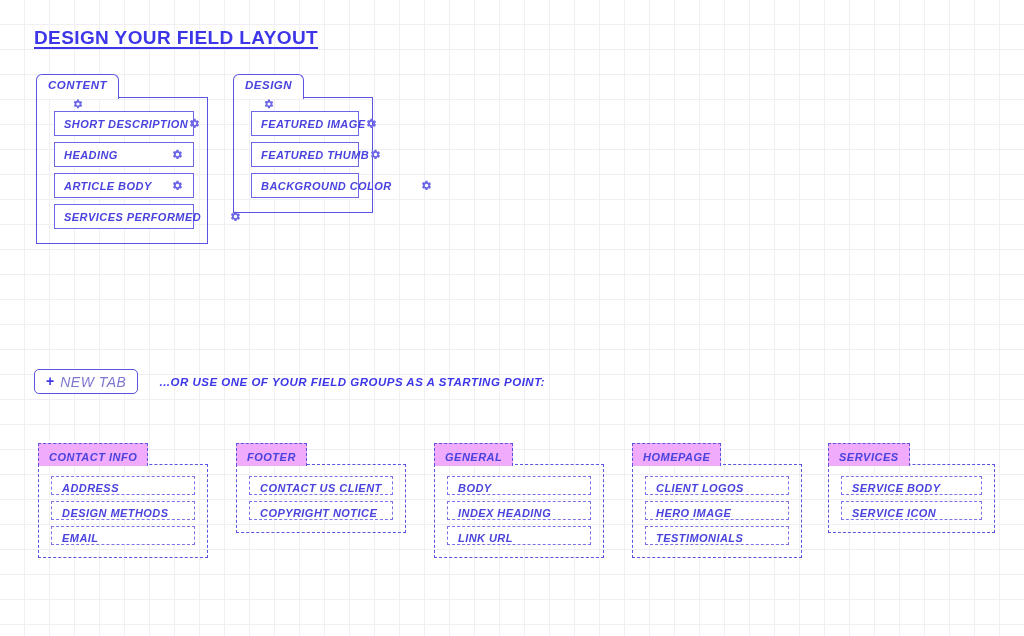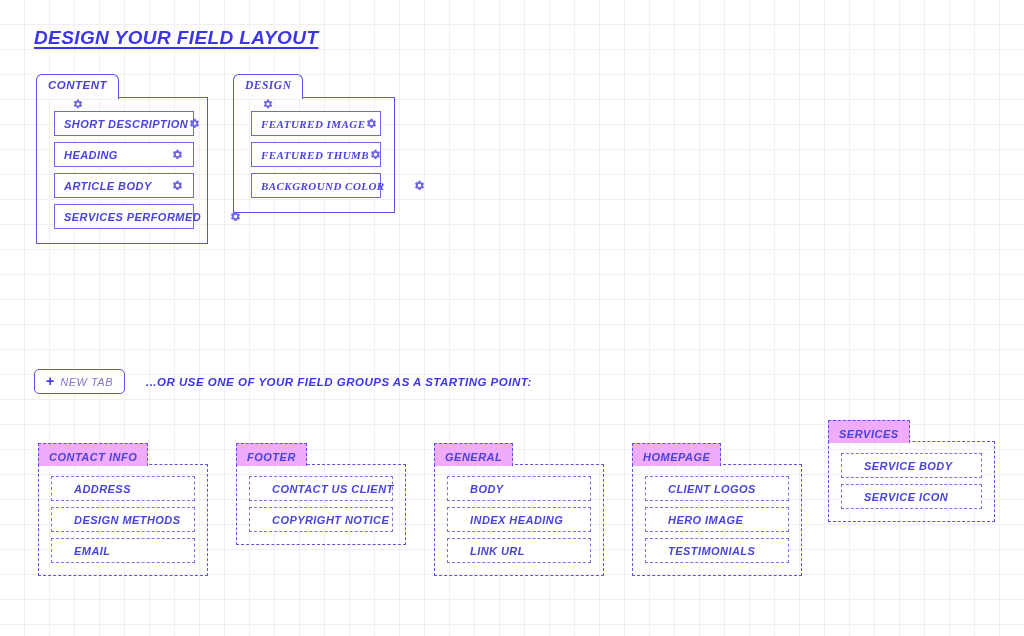--- a/index.html
+++ b/index.html
@@ -21,21 +21,20 @@
     position: relative;
     color: #4442d8;
   }
 
   
   .page-title {
     position: absolute;
     left: 34px;
     top: 27px;
     font-size: 19px;
-    font-style: italic;
     font-weight: 700;
     letter-spacing: 0.4px;
     color: #3d36e8;
     text-decoration: underline;
     text-underline-offset: 3px;
     text-decoration-thickness: 1.5px;
     white-space: nowrap;
   }
 
   
@@ -122,21 +121,21 @@
     cursor: pointer;
   }
   .plus-icon {
     font-size: 14px;
     font-weight: 800;
     line-height: 1;
     color: #3d36e8;
     transform: translateY(-1px);
   }
   .new-tab-label {
-    font-size: 11px;
+    font-size: 14px;
     font-style: italic;
     font-weight: 500;
     letter-spacing: 0.5px;
     color: #7d77cf;
     white-space: nowrap;
   }
   .hint-text {
     margin-left: 21px;
     font-size: 11.5px;
     font-style: italic;
@@ -172,25 +171,25 @@
     border: 1.6px dashed #5b54e0;
     background: transparent;
     margin-top: -1.6px;
     padding: 11px 12px 12px 12px;
     position: relative;
     z-index: 1;
   }
 
   .group-field {
     display: flex;
-    align-items: center;
+    align-items: flex-end;
     border: 1.6px dashed #7a73e8;
     background: #ffffff;
-    height: 25px;
-    padding: 0 22px;
+    height: 19px;
+    padding: 0 10px;
     margin-bottom: 6px;
   }
   .group-field:last-child { margin-bottom: 0; }
   .group-field-label {
     font-size: 11px;
     font-style: italic;
     font-weight: 600;
     letter-spacing: 0.45px;
     color: #4a43dd;
     white-space: nowrap;
@@ -236,21 +235,21 @@
         </div>
         <div class="field-row">
           <span class="field-label">SERVICES PERFORMED</span>
           <span class="gear">
             <svg viewBox="0 0 24 24" aria-hidden="true">
               <path fill="#6d66e6" d="M19.4 13a7.9 7.9 0 0 0 0-2l2-1.5-2-3.4-2.3 1a7.6 7.6 0 0 0-1.8-1L14.9 3h-3.8l-.4 2.6a7.6 7.6 0 0 0-1.8 1l-2.3-1-2 3.4L6.6 11a7.9 7.9 0 0 0 0 2l-2 1.5 2 3.4 2.3-1a7.6 7.6 0 0 0 1.8 1l.4 2.6h3.8l.4-2.6a7.6 7.6 0 0 0 1.8-1l2.3 1 2-3.4-2-1.5zM13 15.2a3.2 3.2 0 1 1 0-6.4 3.2 3.2 0 0 1 0 6.4z" transform="translate(-1 0)"></path>
             </svg>
           </span>
         </div>
       </div></div>
-    <div class="tab-group" style="left: 233px; top: 74px; width: 162px; font-family: Liberation Serif, serif;"><div class="tab-head">
+    <div class="tab-group" style="left: 233px; top: 74px; width: 140px;"><div class="tab-head">
         <span class="tab-head-label">DESIGN</span>
         <span class="gear">
           <svg viewBox="0 0 24 24" aria-hidden="true">
             <path fill="#6d66e6" d="M19.4 13a7.9 7.9 0 0 0 0-2l2-1.5-2-3.4-2.3 1a7.6 7.6 0 0 0-1.8-1L14.9 3h-3.8l-.4 2.6a7.6 7.6 0 0 0-1.8 1l-2.3-1-2 3.4L6.6 11a7.9 7.9 0 0 0 0 2l-2 1.5 2 3.4 2.3-1a7.6 7.6 0 0 0 1.8 1l.4 2.6h3.8l.4-2.6a7.6 7.6 0 0 0 1.8-1l2.3 1 2-3.4-2-1.5zM13 15.2a3.2 3.2 0 1 1 0-6.4 3.2 3.2 0 0 1 0 6.4z" transform="translate(-1 0)"></path>
           </svg>
         </span>
       </div><div class="tab-body">
         <div class="field-row">
           <span class="field-label">FEATURED IMAGE</span>
           <span class="gear">
@@ -321,21 +320,21 @@
         <div class="group-field">
           <span class="group-field-label">CLIENT LOGOS</span>
         </div>
         <div class="group-field">
           <span class="group-field-label">HERO IMAGE</span>
         </div>
         <div class="group-field">
           <span class="group-field-label">TESTIMONIALS</span>
         </div>
       </div></div>
-    <div class="group" style="left: 828px; top: 420px; width: 167px;"><div class="group-head"><span class="group-head-label">SERVICES</span></div><div class="group-body">
+    <div class="group" style="left: 828px; top: 443px; width: 167px;"><div class="group-head"><span class="group-head-label">SERVICES</span></div><div class="group-body">
         <div class="group-field">
           <span class="group-field-label">SERVICE BODY</span>
         </div>
         <div class="group-field">
           <span class="group-field-label">SERVICE ICON</span>
         </div>
       </div></div>
   </div>
 
 </body></html>

